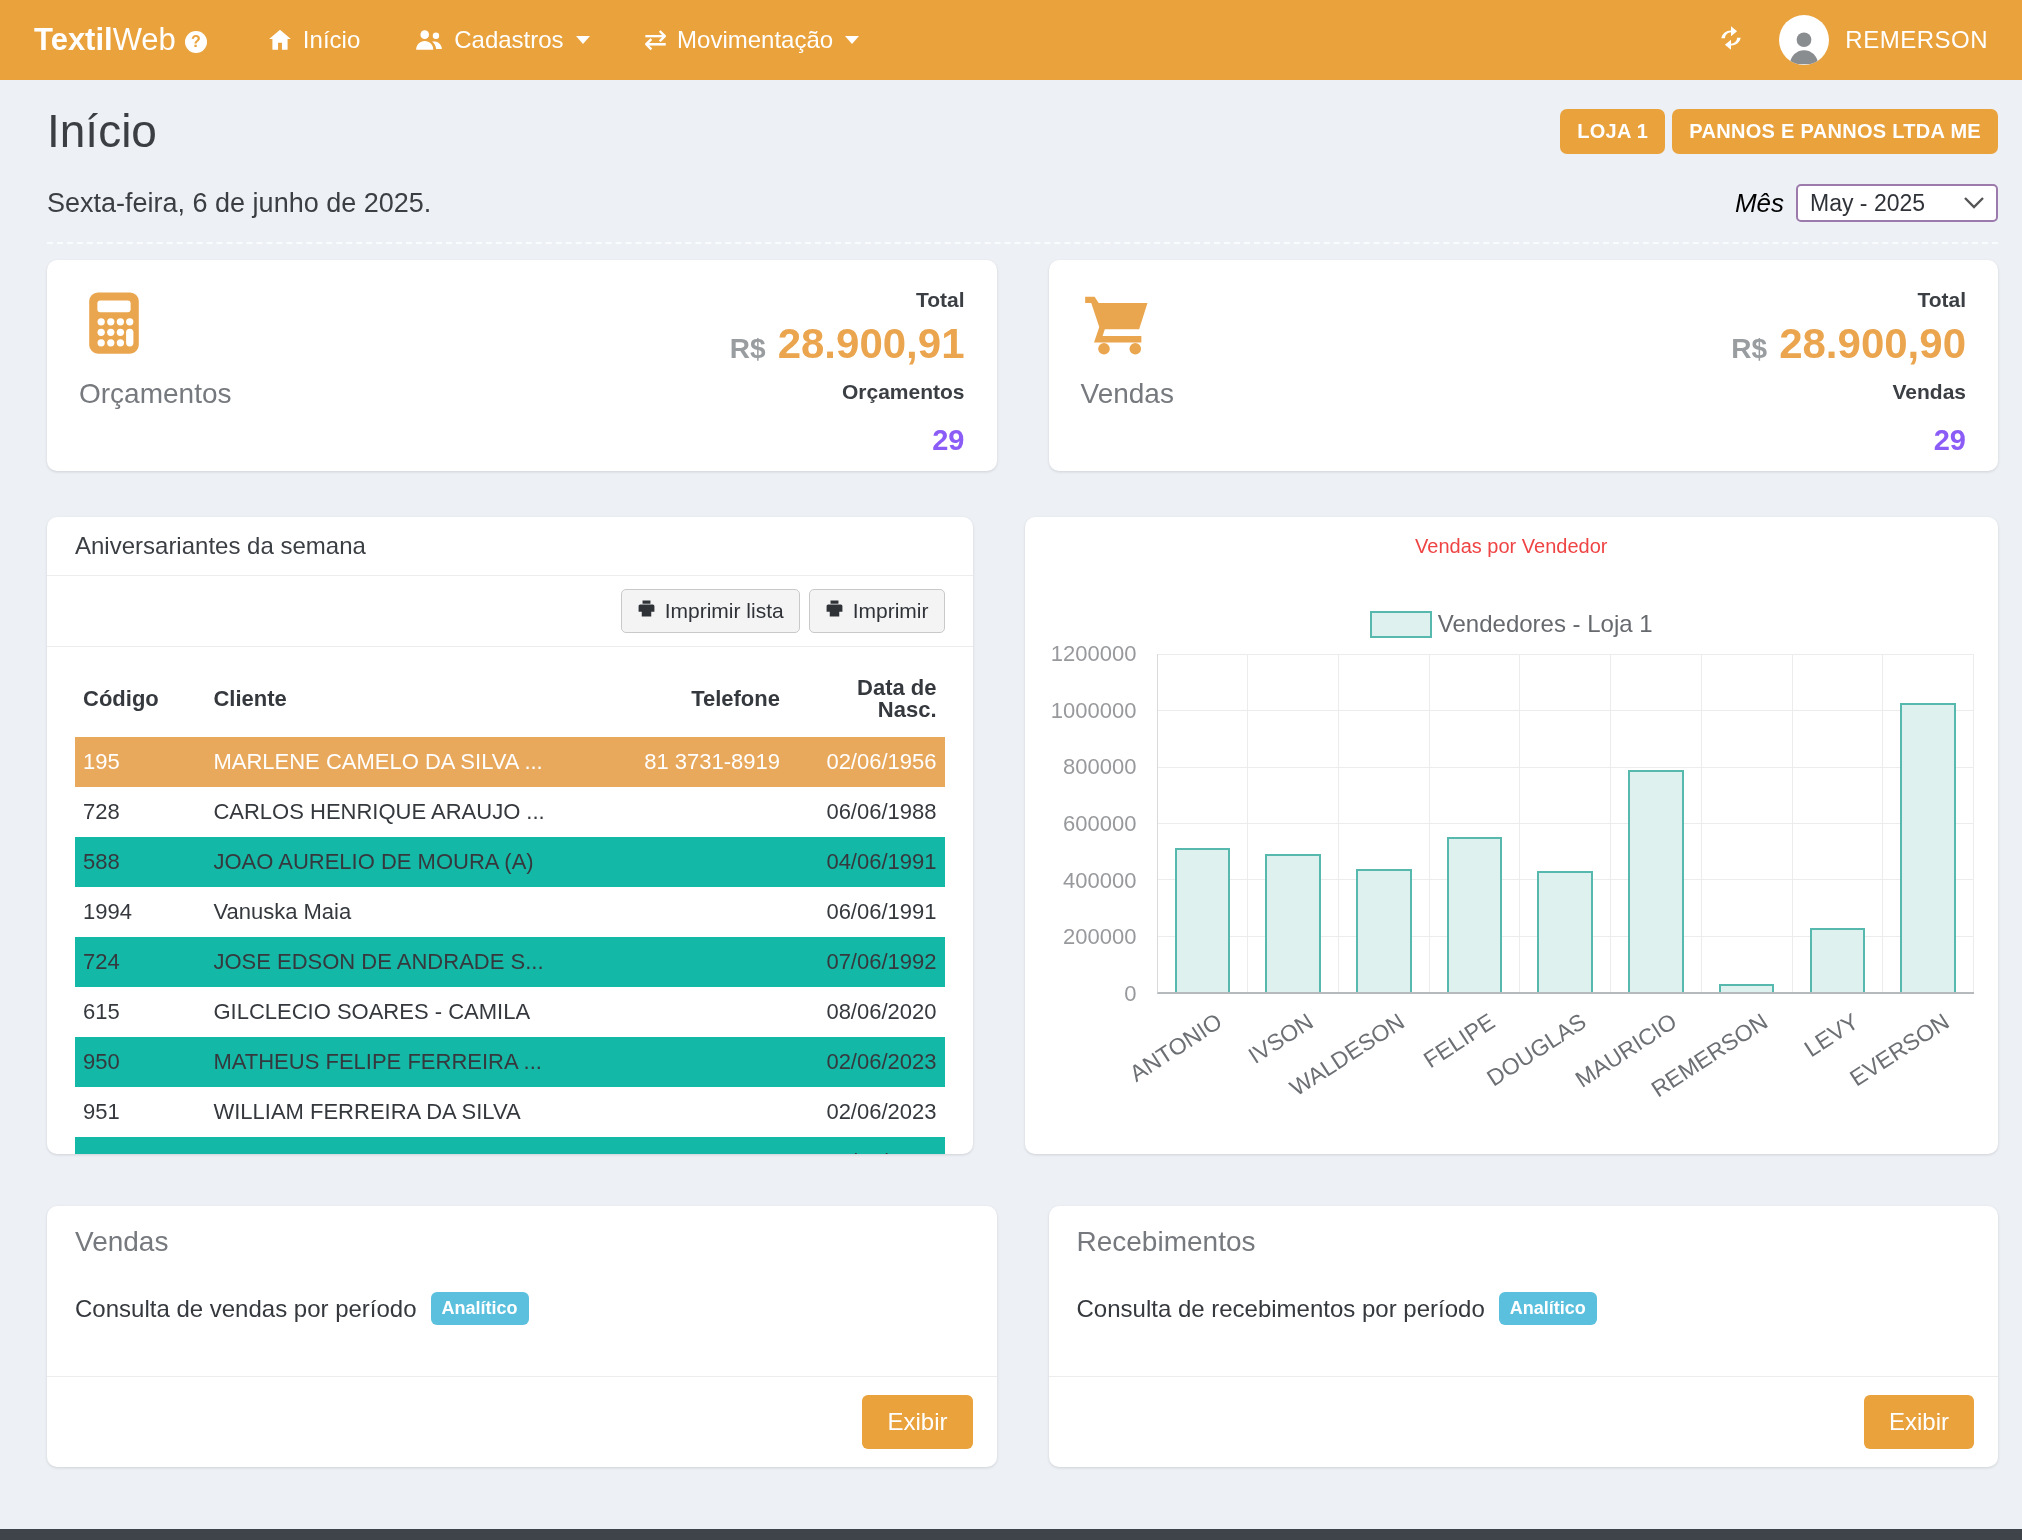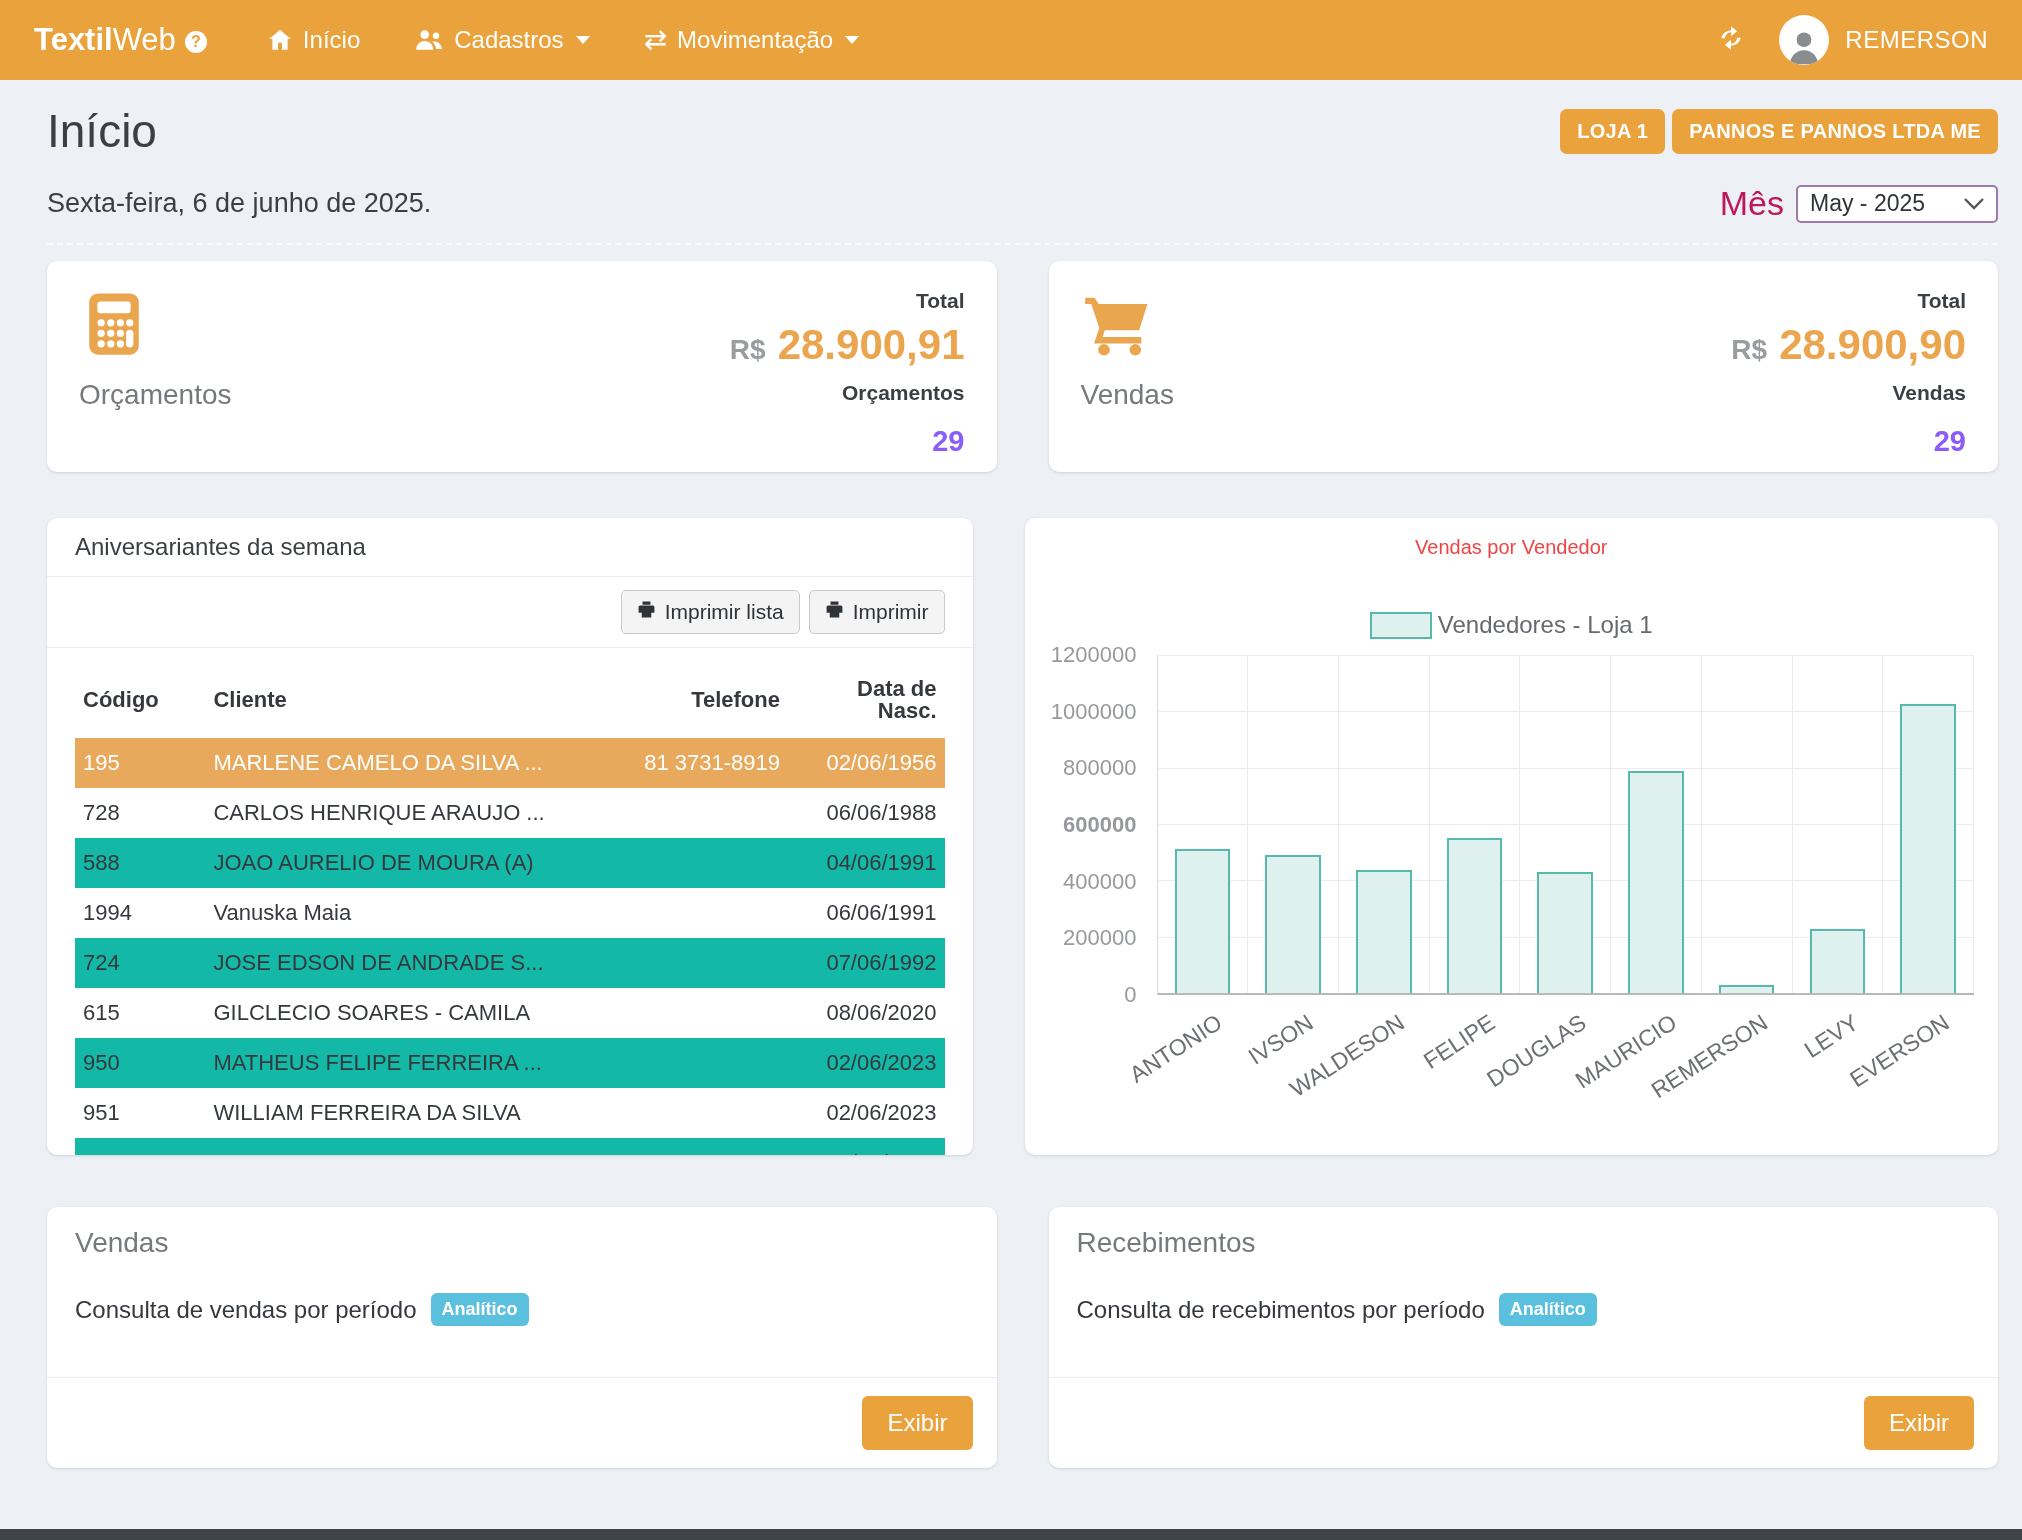--- a/index.html
+++ b/index.html
@@ -40,21 +40,21 @@
   .page-title { font-size: 46px; font-weight: 500; color: #3b3f44; }
   .header-buttons { display: flex; gap: 7px; }
   .btn-orange {
     background: #e9a23c; color: #fff; font-weight: 700; font-size: 20px;
     border: none; border-radius: 7px; padding: 11px 17px; cursor: pointer;
     font-family: inherit; letter-spacing: .3px;
   }
   .date-row { display: flex; align-items: center; justify-content: space-between; margin-top: 26px; }
   .date-text { font-size: 27px; color: #3b3f44; }
   .month-wrap { display: flex; align-items: center; gap: 12px; }
-  .month-label { font-size: 34px; color: #be185d; }
+  .month-label { font-size: 26px; color: #000000; font-style: italic; }
   .select-box {
     width: 202px; height: 38px; background: #fff; border: 2px solid #9c7bac;
     border-radius: 5px; display: flex; align-items: center; justify-content: space-between;
     padding: 0 12px; font-size: 23px; color: #2f3338; cursor: pointer;
   }
   .dashed-sep { border-bottom: 2px dashed #fafbfd; margin-top: 20px; }
 
   
   .cards-row { display: flex; gap: 52px; }
   .card {
@@ -377,21 +377,21 @@
       <div class="chart-title">Vendas por Vendedor</div>
       <div class="legend-row">
         <span class="legend-swatch"></span>
         <span class="legend-label">Vendedores - Loja 1</span>
       </div>
       <div class="chart-wrap">
         <div class="y-axis">
             <div class="y-tick" style="top: 0%;">1200000</div>
             <div class="y-tick" style="top: 16.6667%;">1000000</div>
             <div class="y-tick" style="top: 33.3333%;">800000</div>
-            <div class="y-tick" style="top: 50%; font-weight: bold;">600000</div>
+            <div class="y-tick" style="top: 50%;">600000</div>
             <div class="y-tick" style="top: 66.6667%;">400000</div>
             <div class="y-tick" style="top: 83.3333%;">200000</div>
             <div class="y-tick" style="top: 100%;">0</div>
           </div>
         <div class="plot">
           <div class="gridlines">
               <div class="h-grid" style="top: 0%;"></div>
               <div class="h-grid" style="top: 16.6667%;"></div>
               <div class="h-grid" style="top: 33.3333%;"></div>
               <div class="h-grid" style="top: 50%;"></div>

